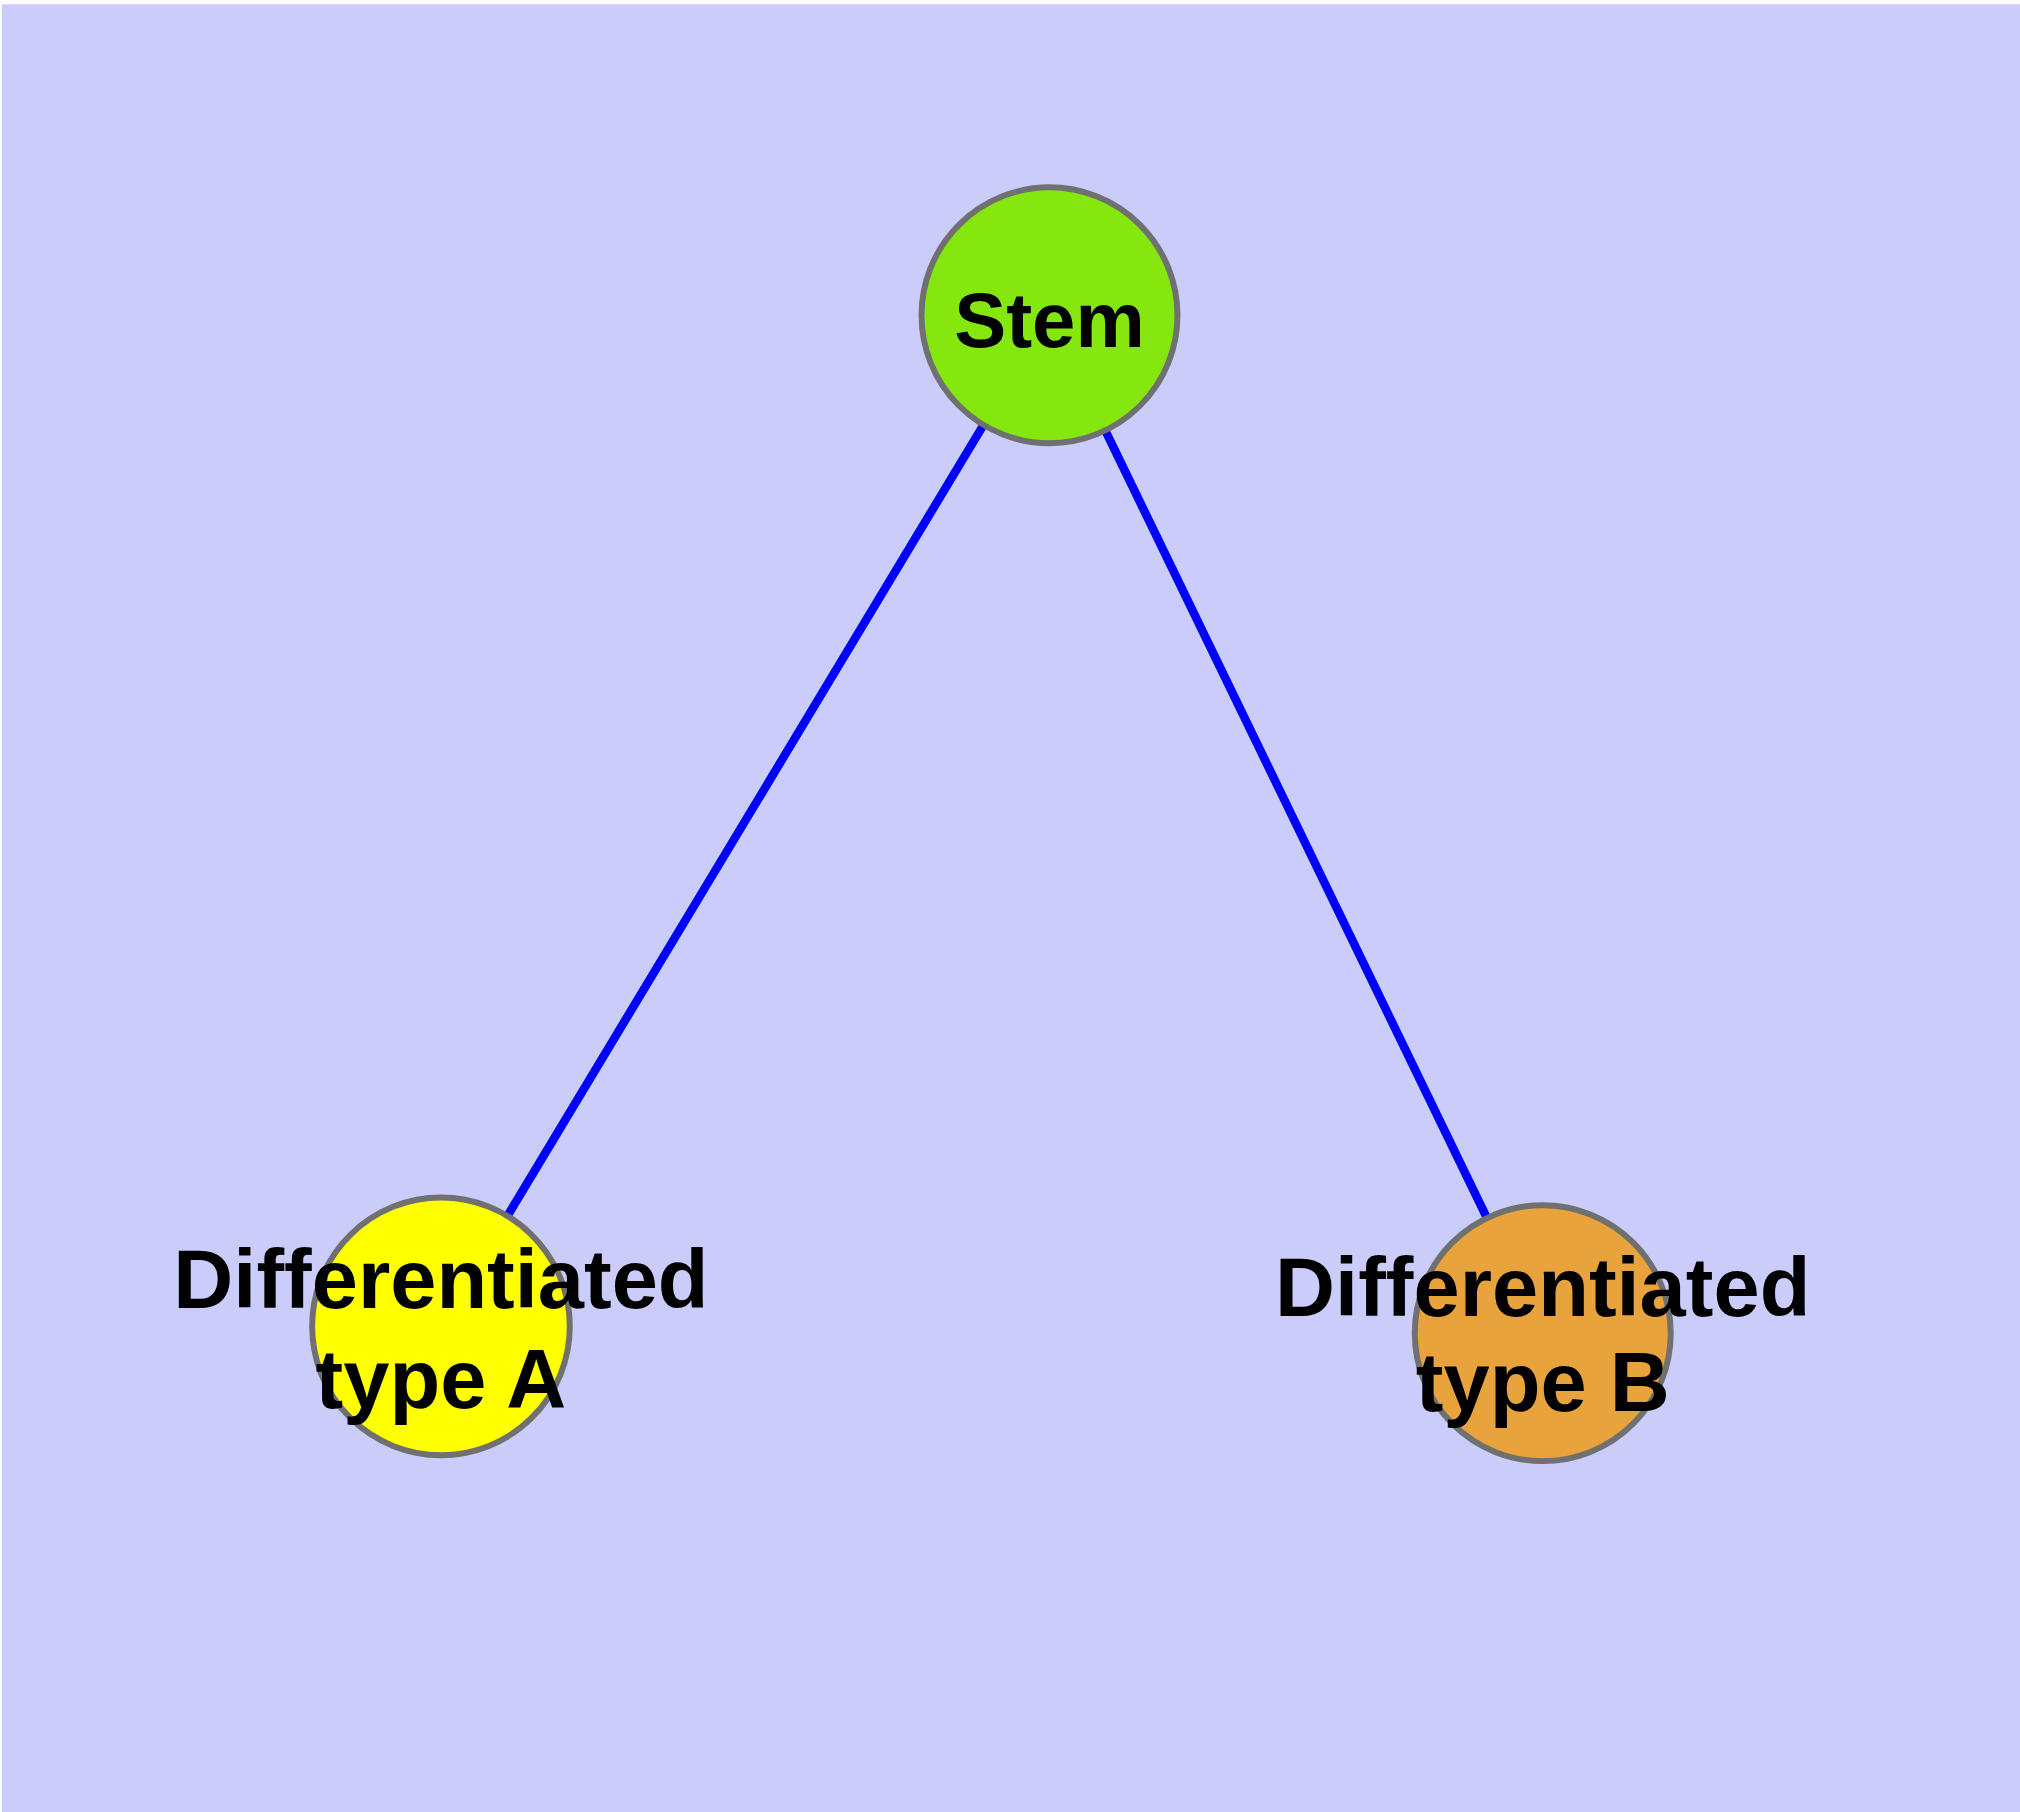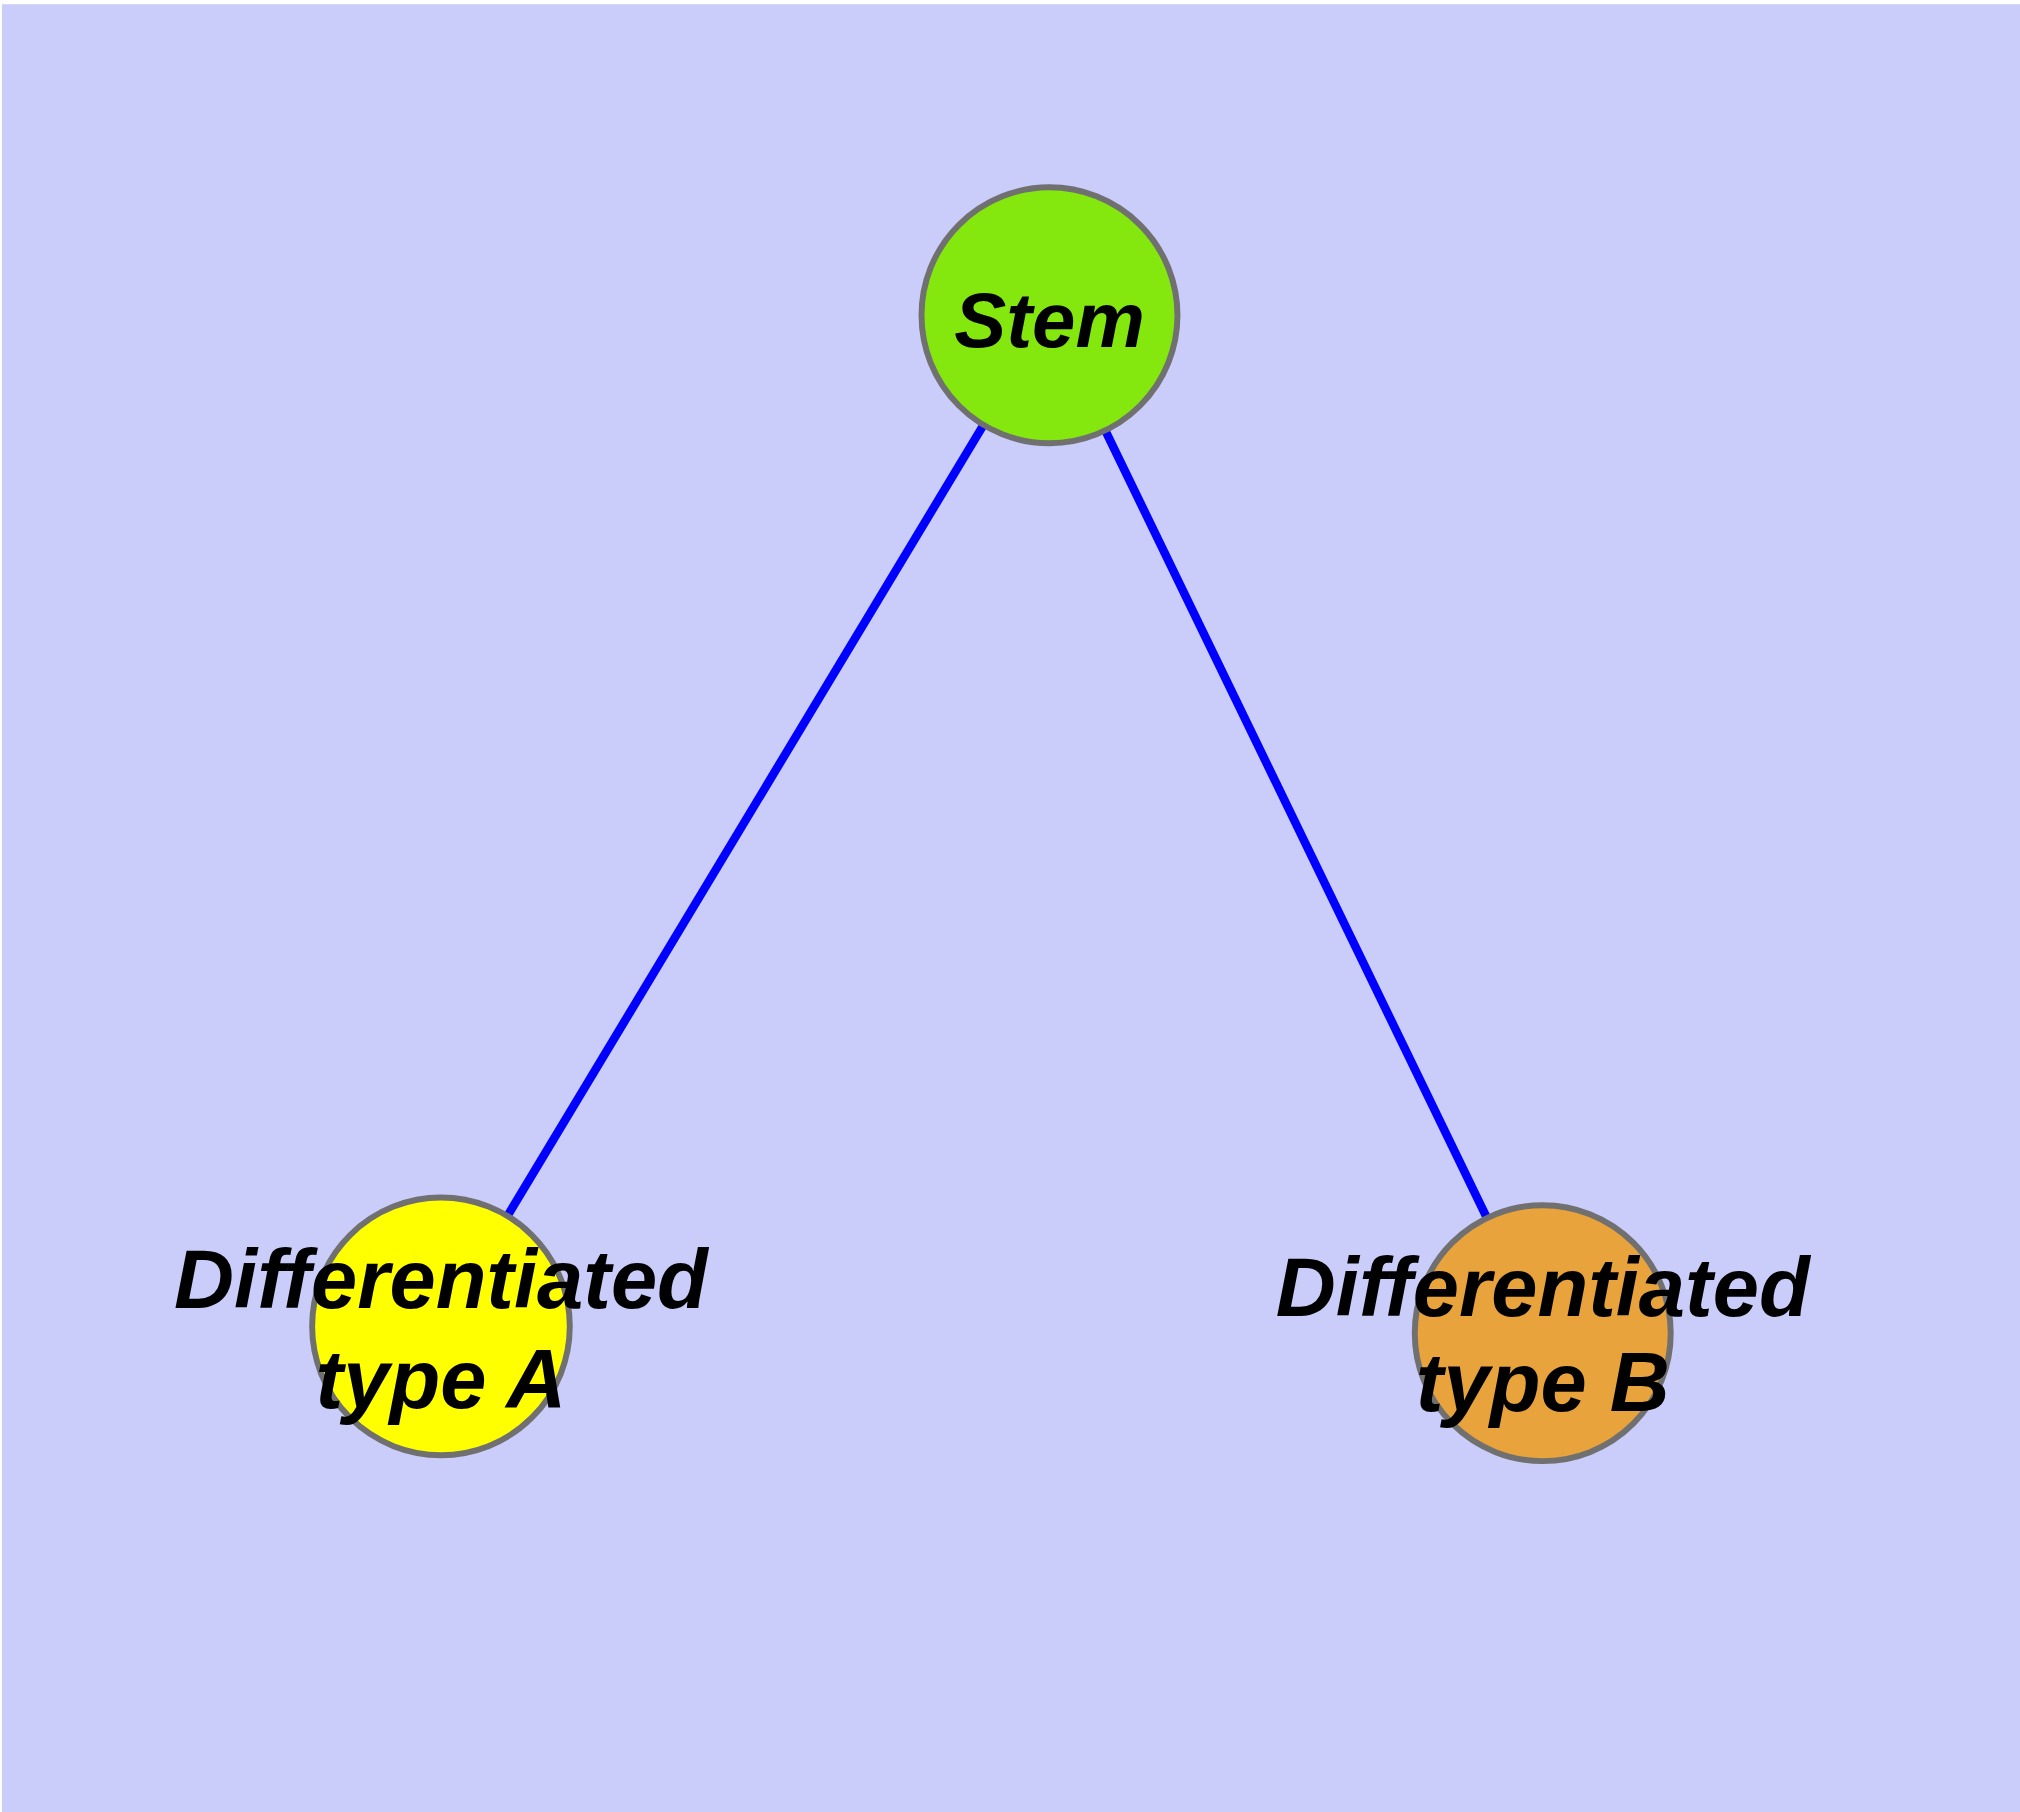--- a/index.html
+++ b/index.html
@@ -4,21 +4,20 @@
 <style>
   html, body {
     margin: 0;
     padding: 0;
     background: #ffffff;
   }
   .canvas-wrap {
     width: 2021px;
     height: 1812px;
     position: relative;
-    font-style: italic;
   }
   svg {
     display: block;
   }
   .edge {
     stroke-width: 10;
     fill: none;
   }
   .node-circle {
     stroke-width: 7;

